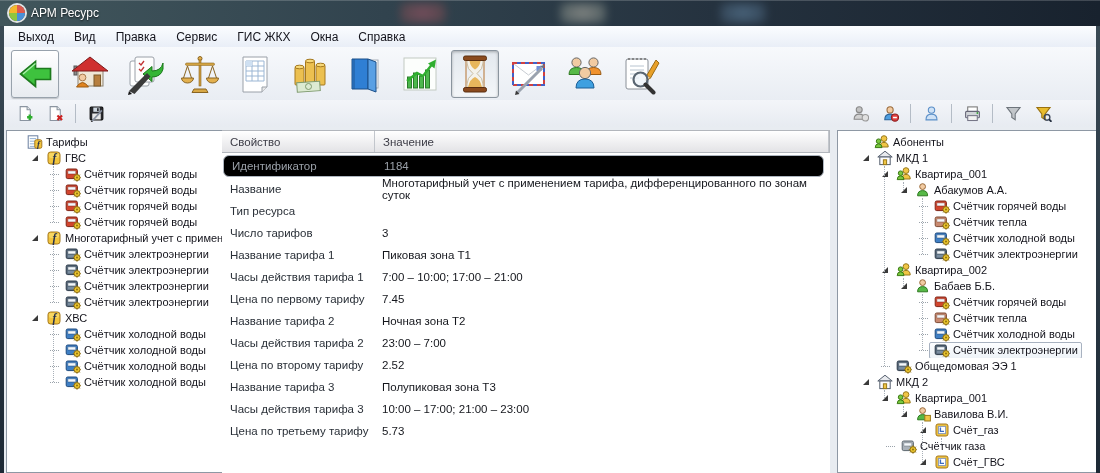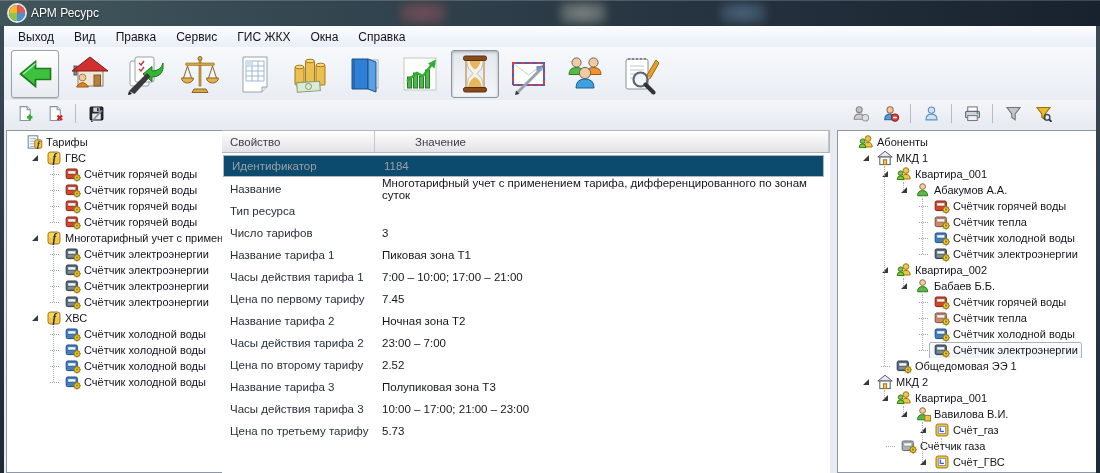--- a/index.html
+++ b/index.html
@@ -57,31 +57,31 @@
   .exp.stub{border-bottom:0;}
   .exp.stub::before{content:"";width:9px;border-top:1px dotted #9aa2aa;display:block;}
   .ticon{width:16px;height:16px;margin:0 3px 0 1px;flex:0 0 16px;}
   .ticon svg{width:16px;height:16px;display:block;}
   .twrap{display:flex;align-items:center;padding:0 3px;border:1px solid transparent;border-radius:2px;height:15px;}
   .trow.sel .twrap{border-color:#a8b2c0;background:linear-gradient(#fdfeff,#eef3f8);}
   .vguide{position:absolute;width:0;border-left:1px dotted #a8b0b8;}
 
   
   .pg-header{display:flex;height:21px;border:1px solid #b2b6bc;border-left:none;
-    background:linear-gradient(#ffffff,#e3e3e6);gap:32px;}
+    background:linear-gradient(#ffffff,#e3e3e6);}
   .pg-hcell{font-size:11.5px;color:#3c3c46;display:flex;align-items:center;padding-left:8px;
     border-right:1px solid #c2c6cc;box-shadow:inset 0 1px 0 #fff;}
   .pg-hcell.c1{width:144px;flex:0 0 144px;}
   .pg-hcell.c2{flex:1;}
   .pg-rows{padding-top:1px;}
   .pg-row{display:flex;height:22px;align-items:center;font-size:11.5px;color:#1e222a;}
   .pg-row .c1{width:144px;flex:0 0 144px;padding-left:8px;color:#2a3038;}
   .pg-row .c2{flex:1;padding-left:8px;color:#14161c;}
   .pg-row.muted .c1,.pg-row.muted .c2{color:#9aa0a8;}
-  .pg-row.boxed{border:1px solid #aeb6c0;border-radius:0;height:20px;margin:1px 6px 1px 1px;background:#0c4a6e;}
+  .pg-row.boxed{border:1px solid #aeb6c0;border-radius:6px;height:20px;margin:1px 6px 1px 1px;background:#000000;}
 </style>
 </head>
 <body>
 
 <div id="app">
   <div class="titlebar">
     <div class="glass-blob" style="left:400px;background:radial-gradient(#b05a6a,#544)"></div>
     <div class="glass-blob" style="left:560px;background:radial-gradient(#c8c2b4,#566)"></div>
     <div class="glass-blob" style="left:720px;background:radial-gradient(#6a90b0,#345)"></div>
     <div class="app-ico"></div>
@@ -660,21 +660,21 @@
           </div>
           <div class="pg-row">
             <div class="c1">Цена по третьему тарифу</div>
             <div class="c2">5.73</div>
           </div>
         </div>
     </div>
 
     <div class="panel" id="abonents-panel">
       <div class="tree" id="abonents-tree">
-          <div class="trow" style="height: 16px; padding-left: 3px;">
+          <div class="trow" style="height: 16px; padding-left: 19px;">
             <span class="exp"></span>
             <span class="twrap">
               <span class="ticon">
                 <svg viewBox="0 0 16 16" xmlns="http://www.w3.org/2000/svg">
                   <circle cx="10" cy="4.6" r="2.9" fill="#f0c545" stroke="#9a7a1a"></circle>
                   <path d="M5.8 13q0-4.6 4.2-4.6T14.2 13z" fill="#f0c545" stroke="#9a7a1a"></path>
                   <circle cx="4.6" cy="7.2" r="2.3" fill="#79c93e" stroke="#3c7a14"></circle>
                   <path d="M1.2 13.6q0-3.8 3.4-3.8T8 13.6z" fill="#79c93e" stroke="#3c7a14"></path>
                 </svg>
               </span>

